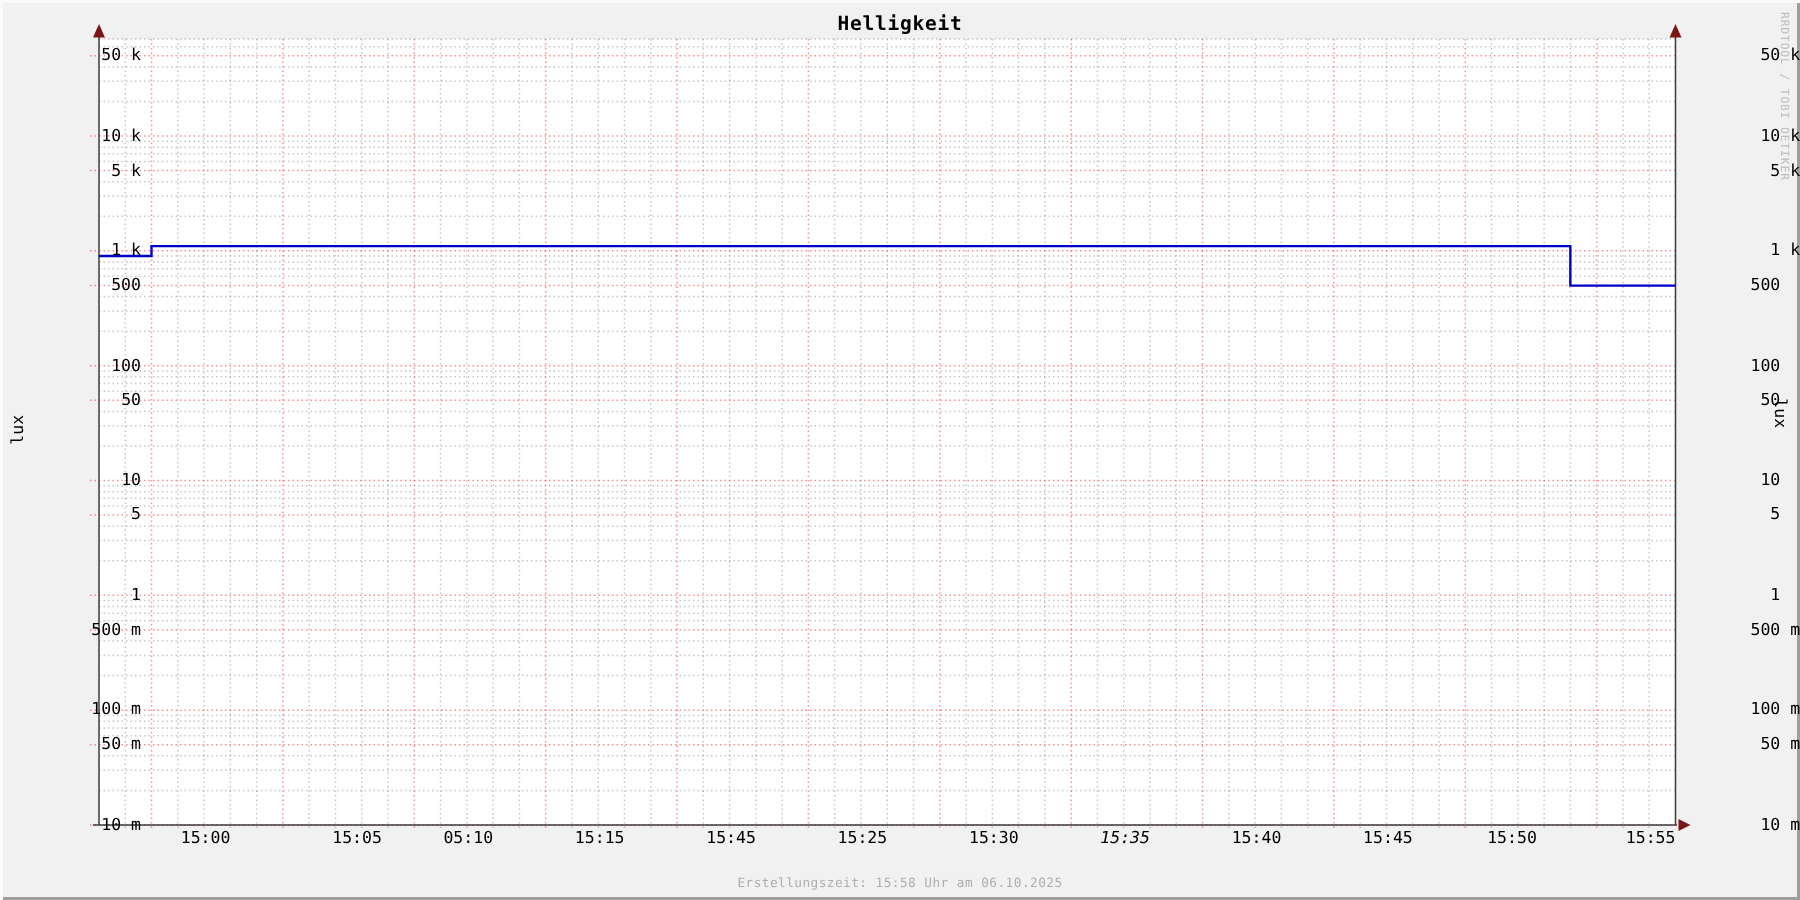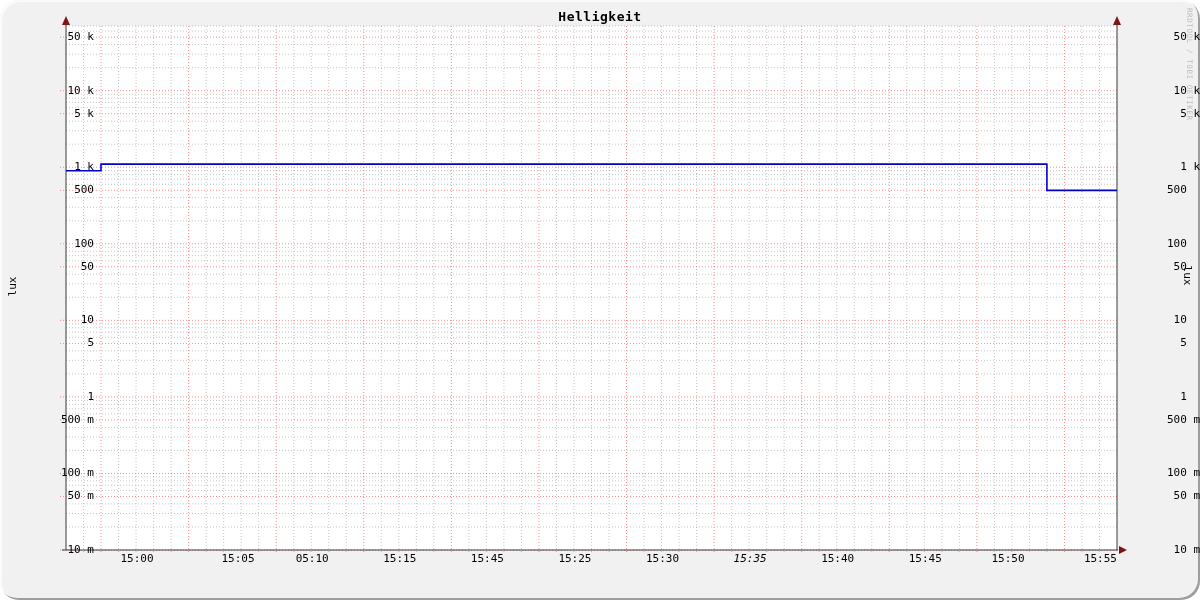--- a/index.html
+++ b/index.html
@@ -2,21 +2,20 @@
 <html><head>
 <meta charset="utf-8">
 <style>
   html,body{margin:0;padding:0;background:#fff;}
   .graph{
     position:relative;width:1200px;height:600px;overflow:hidden;
     background:#f1f1f1;
     box-shadow:inset 2px 2px 0 #fbfbfb, inset -2px -2px 0 #9e9e9e;
     font-family:"DejaVu Sans Mono","Liberation Mono",monospace;
     color:#000;
-    border-radius:19px;
   }
   .graph svg{position:absolute;left:0;top:0;}
   .title{
     position:absolute;top:9px;left:0;width:1200px;text-align:center;
     font-size:13px;font-weight:bold;letter-spacing:0.5px;
   }
   .tick{position:absolute;font-size:11px;line-height:12px;white-space:pre;margin-left:36px;}
   .ytl{left:0;width:58px;text-align:right;}
   .ytr{left:1131px;width:72px;text-align:left;}
   .xt{width:60px;text-align:center;top:553px;}
@@ -221,13 +220,14 @@
       <div class="tick xt" style="left: 942px;">15:50</div>
       <div class="tick xt" style="left: 1034.45px;">15:55</div>
     </div>
 
   <div class="ylab left">lux</div>
   <div class="ylab right">lux</div>
 
   <div class="watermark">RRDTOOL / TOBI OETIKER</div>
 
 
+  <div class="creation">Erstellungszeit: 15:58 Uhr am 06.10.2025</div>
 </div>
 
 </body></html>

